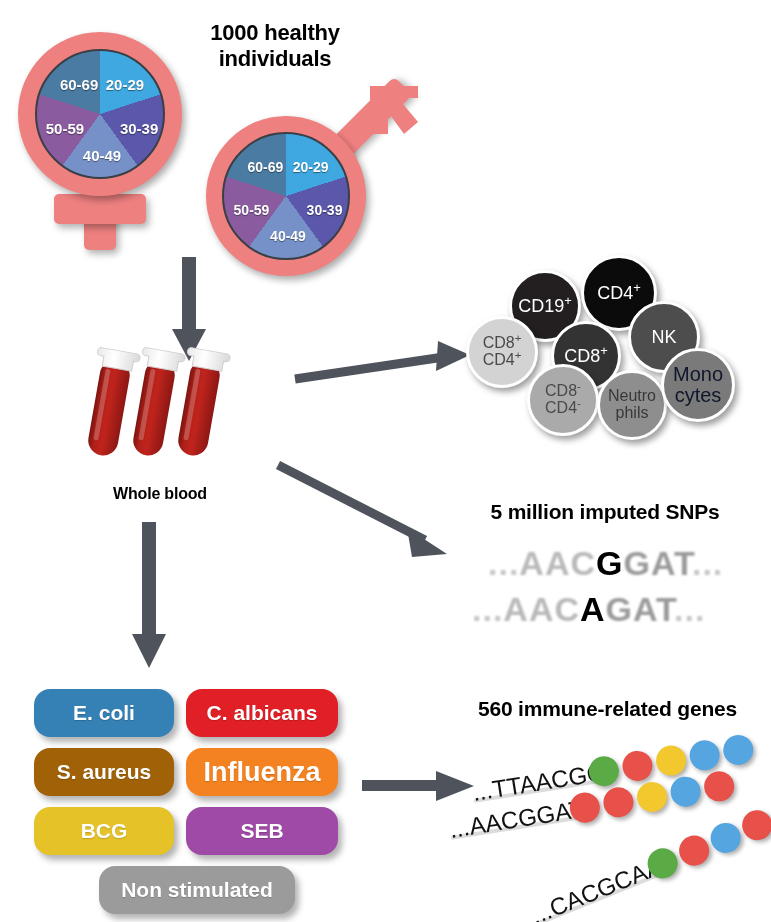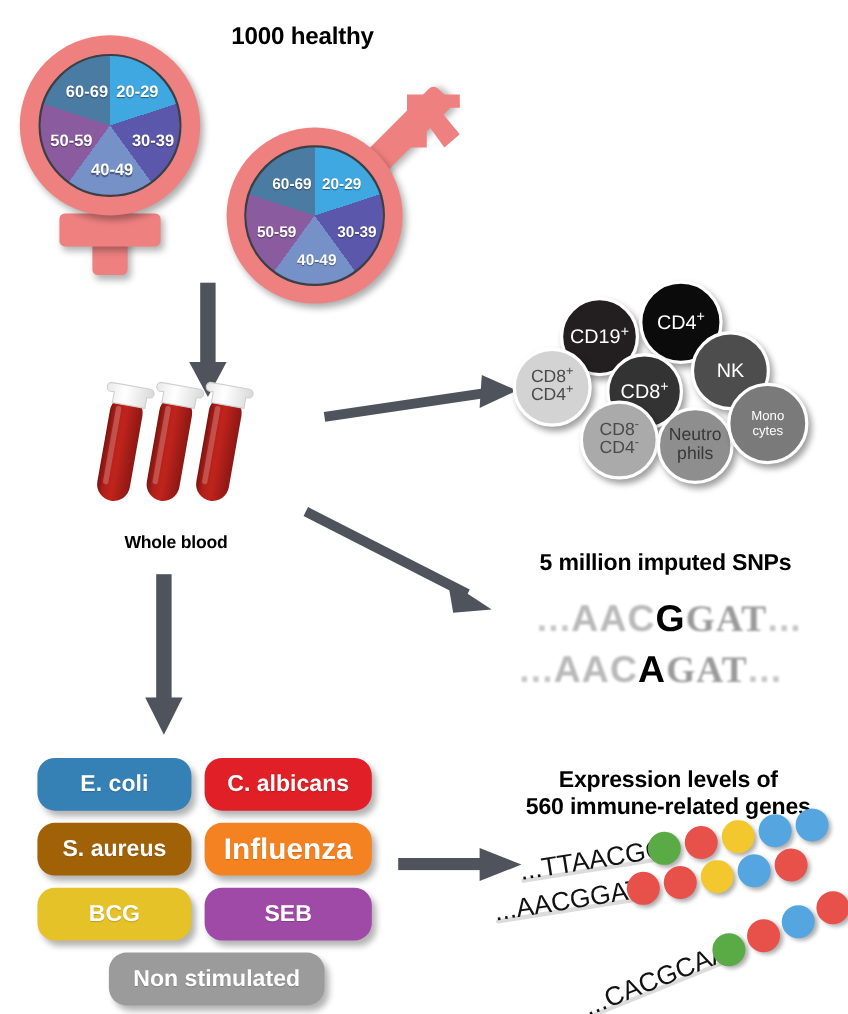--- a/index.html
+++ b/index.html
@@ -55,21 +55,21 @@
     border:3px solid #ffffff;box-sizing:border-box;
     box-shadow:3px 4px 6px rgba(0,0,0,0.38);
   }
   .cell span{display:block;}
   .cell sup{font-size:0.72em;vertical-align:super;line-height:0;}
 
   
   .snpline{position:absolute;white-space:nowrap;font-weight:bold;
            letter-spacing:1px;}
   .snpline .dim{color:#b9b9b9;filter:blur(1.1px);}
-  .snpline .dim2{color:#9a9a9a;filter:blur(0.8px);font-family:Liberation Serif, serif;}
+  .snpline .dim2{color:#9a9a9a;filter:blur(0.8px);}
   .snpline .hi{color:#000000;}
   .snpline .dots{color:#c6c6c6;filter:blur(1.2px);}
 
   
   .pill{
     position:absolute;border-radius:16px;
     display:flex;align-items:center;justify-content:center;
     color:#ffffff;font-weight:bold;
     box-shadow:4px 5px 6px rgba(0,0,0,0.30);
     text-shadow:0 1px 1px rgba(0,0,0,0.18);
@@ -89,20 +89,21 @@
     box-shadow:2px 3px 4px rgba(0,0,0,0.32);
   }
 </style>
 </head>
 <body>
 
 <div class="stage">
 
   <div class="heading" style="left:180px;top:8px;width:190px;font-size:22px;">
     <div>1000 healthy</div>
+    <div>individuals</div>
   </div>
 
   <div class="gsym" style="left:8px;top:12px;width:190px;height:230px;">
     <div class="f-stem" style="left:76px;top:140px;width:32px;height:86px;"></div>
     <div class="f-stem" style="left:46px;top:170px;width:92px;height:30px;"></div>
     <div class="ring" style="left:10px;top:8px;width:164px;height:164px;"></div>
     <div class="pie" id="pie-female" style="left: 27px; top: 25px; width: 130px; height: 130px; background: conic-gradient(rgb(63, 168, 224) 0deg, rgb(63, 168, 224) 72deg, rgb(91, 87, 171) 72deg, rgb(91, 87, 171) 144deg, rgb(117, 145, 200) 144deg, rgb(117, 145, 200) 216deg, rgb(139, 91, 160) 216deg, rgb(139, 91, 160) 288deg, rgb(74, 123, 163) 288deg, rgb(74, 123, 163) 360deg);">
         <div class="pielabel" style="left: 87.9236px; top: 33.4483px; font-size: 15px;">20-29</div>
         <div class="pielabel" style="left: 102.091px; top: 77.0517px; font-size: 15px;">30-39</div>
         <div class="pielabel" style="left: 65px; top: 104px; font-size: 15px;">40-49</div>
@@ -218,21 +219,21 @@
           <span>CD8<sup>-</sup></span>
           <span>CD4<sup>-</sup></span>
         </div>
       </div>
       <div class="cell" style="left: 597px; top: 358px; width: 70px; height: 70px; background: rgb(142, 142, 142); color: rgb(56, 56, 56); font-size: 16px; z-index: 16;">
         <div>
           <span>Neutro</span>
           <span>phils</span>
         </div>
       </div>
-      <div class="cell" style="left: 661px; top: 336px; width: 74px; height: 74px; background: rgb(122, 122, 122); color: #ffffff; font-size: 12px; z-index: 17;">
+      <div class="cell" style="left: 661px; top: 336px; width: 74px; height: 74px; background: rgb(122, 122, 122); color: #0f172a; font-size: 20px; z-index: 17;">
         <div>
           <span>Mono</span>
           <span>cytes</span>
         </div>
       </div>
     </div>
 
   <div class="heading" style="left:450px;top:488px;width:310px;font-size:21px;">5 million imputed SNPs</div>
   <div id="snp-block" style="position:absolute;left:470px;top:532px;width:280px;height:90px;">
       <div class="snpline" style="left: 18px; top: 0px; font-size: 34px;"><span class="dots">...</span><span class="dim">AAC</span><span class="hi">G</span><span class="dim2">GAT</span><span class="dots">...</span></div>
@@ -257,21 +258,20 @@
       </div>
       <div class="pill" style="left: 186px; top: 795px; width: 152px; height: 48px; background: rgb(160, 74, 168); font-size: 21px;">
         <span>SEB</span>
       </div>
       <div class="pill" style="left: 99px; top: 854px; width: 196px; height: 48px; background: rgb(155, 155, 155); font-size: 21px;">
         <span>Non stimulated</span>
       </div>
     </div>
 
   <div class="heading" style="left:450px;top:685px;width:315px;font-size:21px;">
-    <div>Expression levels of</div>
     <div>560 immune-related genes</div>
   </div>
   <div id="expression-block" style="position:absolute;left:455px;top:745px;width:316px;height:175px;">
       <div class="strand" style="left: 18px; top: 18px; width: 300px; height: 40px; transform: rotate(-9deg);">
         <div class="bar" style="top: 24px; width: 128px; height: 4px;"></div>
         <div class="seq" style="font-size: 24px; top: 4px;">...TTAACGG</div>
         <div class="bead" style="background: rgb(90, 170, 70); width: 30px; height: 30px; left: 118px; top: 2px;"></div>
         <div class="bead" style="background: rgb(232, 80, 74); width: 30px; height: 30px; left: 152px; top: 2px;"></div>
         <div class="bead" style="background: rgb(242, 200, 46); width: 30px; height: 30px; left: 186px; top: 2px;"></div>
         <div class="bead" style="background: rgb(84, 165, 224); width: 30px; height: 30px; left: 220px; top: 2px;"></div>

